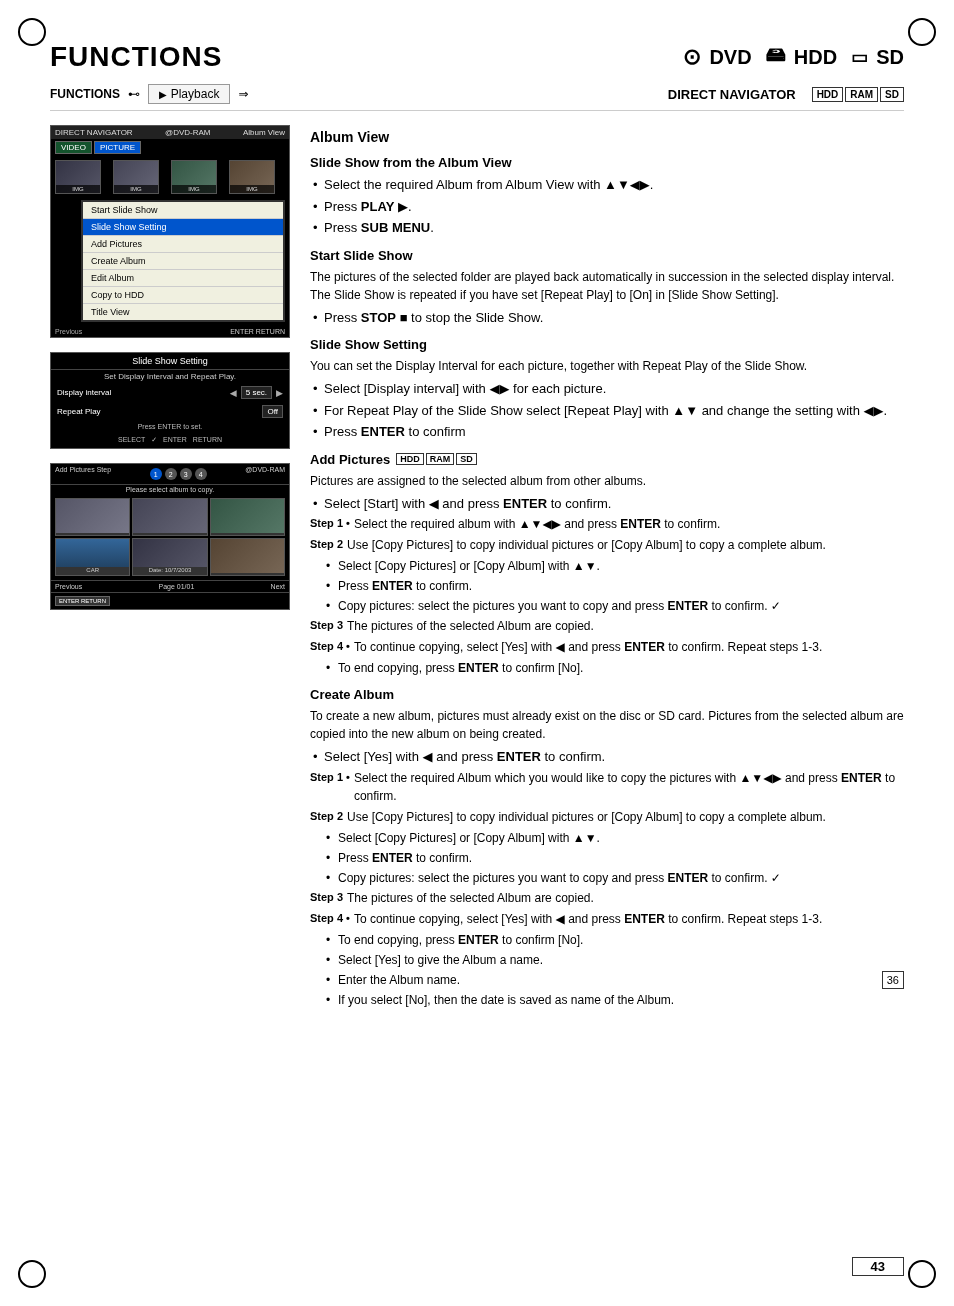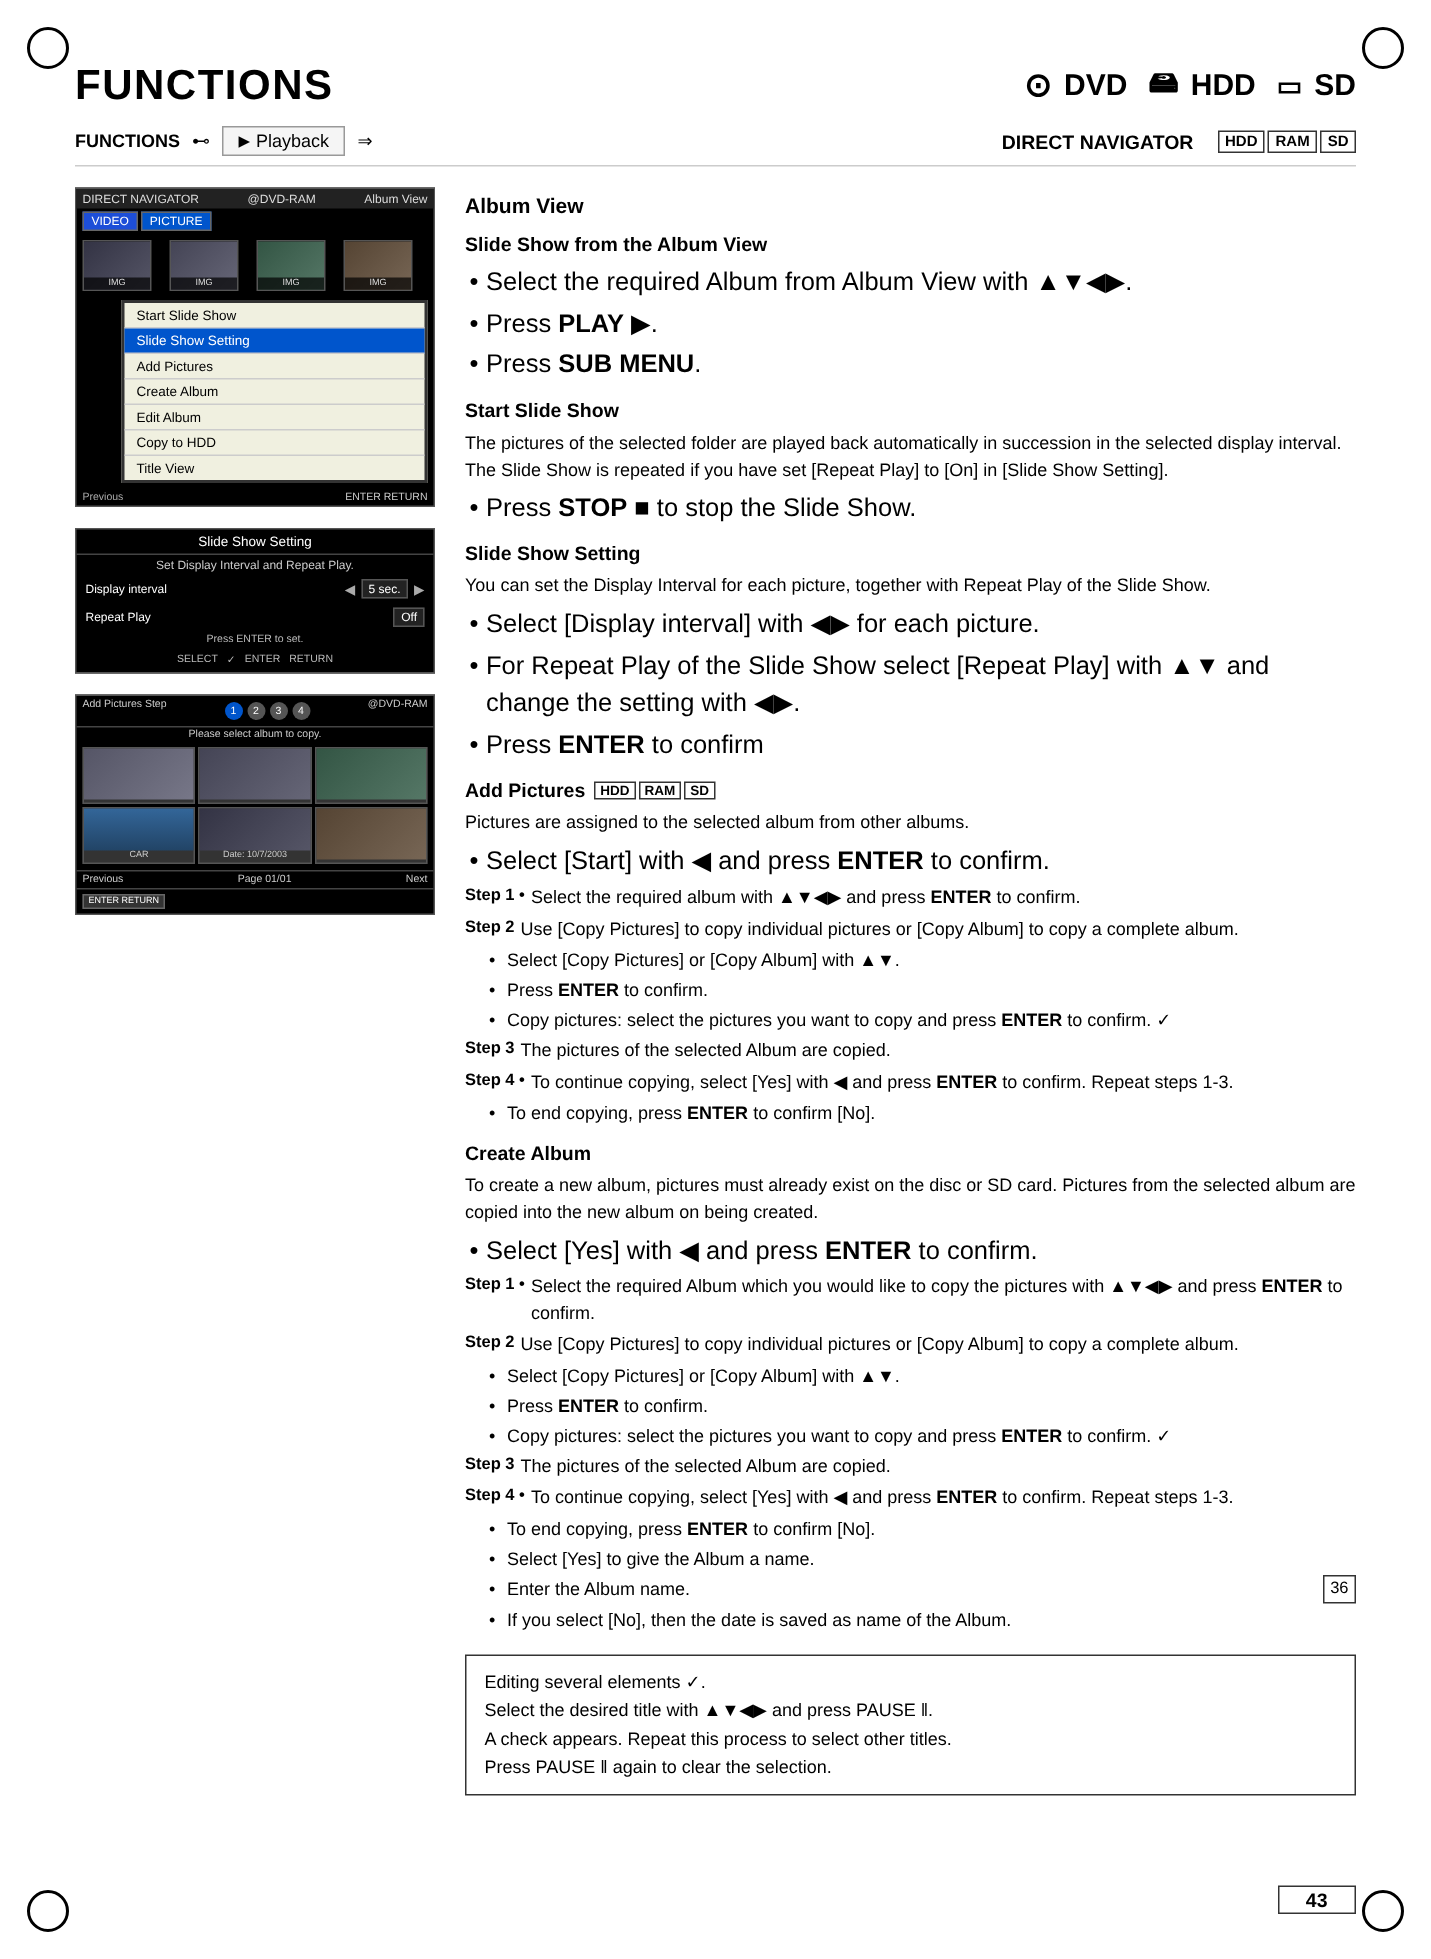--- a/index.html
+++ b/index.html
@@ -128,21 +128,21 @@
       color: #ddd;
     }
 
     .album-panel-tabs {
       display: flex;
       gap: 2px;
       padding: 2px 4px;
     }
 
     .album-tab {
-      background: #1d4ed8;
+      background: #14532d;
       color: #fff;
       padding: 1px 5px;
       font-size: 8px;
       border: 1px solid #666;
     }
 
     .album-tab.active {
       background: #0055cc;
     }
 
@@ -393,21 +393,21 @@
       margin-top: 10px;
     }
 
     .body-text {
       font-size: 12px;
       line-height: 1.5;
       margin-bottom: 4px;
     }
 
     .bullet-item {
-      font-size: 17px;
+      font-size: 13px;
       line-height: 1.5;
       padding-left: 14px;
       position: relative;
       margin-bottom: 2px;
     }
 
     .bullet-item::before {
       content: "•";
       position: absolute;
       left: 3px;
@@ -756,26 +756,20 @@
         <span class="step-content">To continue copying, select [Yes] with ◀ and press <strong>ENTER</strong> to confirm. Repeat steps 1-3.</span>
       </div>
       <div class="sub-bullet">To end copying, press <strong>ENTER</strong> to confirm [No].</div>
       <div class="sub-bullet">Select [Yes] to give the Album a name.</div>
       <div class="sub-bullet" style="display:flex;justify-content:space-between;">
         <span>Enter the Album name.</span>
         <span style="border:1px solid #333;padding:0 4px;font-size:11px;">36</span>
       </div>
       <div class="sub-bullet">If you select [No], then the date is saved as name of the Album.</div>
 
-      <div class="note-box">
-        <div>Editing several elements ✓.</div>
-        <div>Select the desired title with ▲▼◀▶ and press PAUSE ‖.</div>
-        <div>A check appears. Repeat this process to select other titles.</div>
-        <div>Press PAUSE ‖ again to clear the selection.</div>
-      </div>
 
     </div>
   </div>
 
   <div class="page-number-area">
     <span class="page-num-box">43</span>
   </div>
 
 </div>
 

